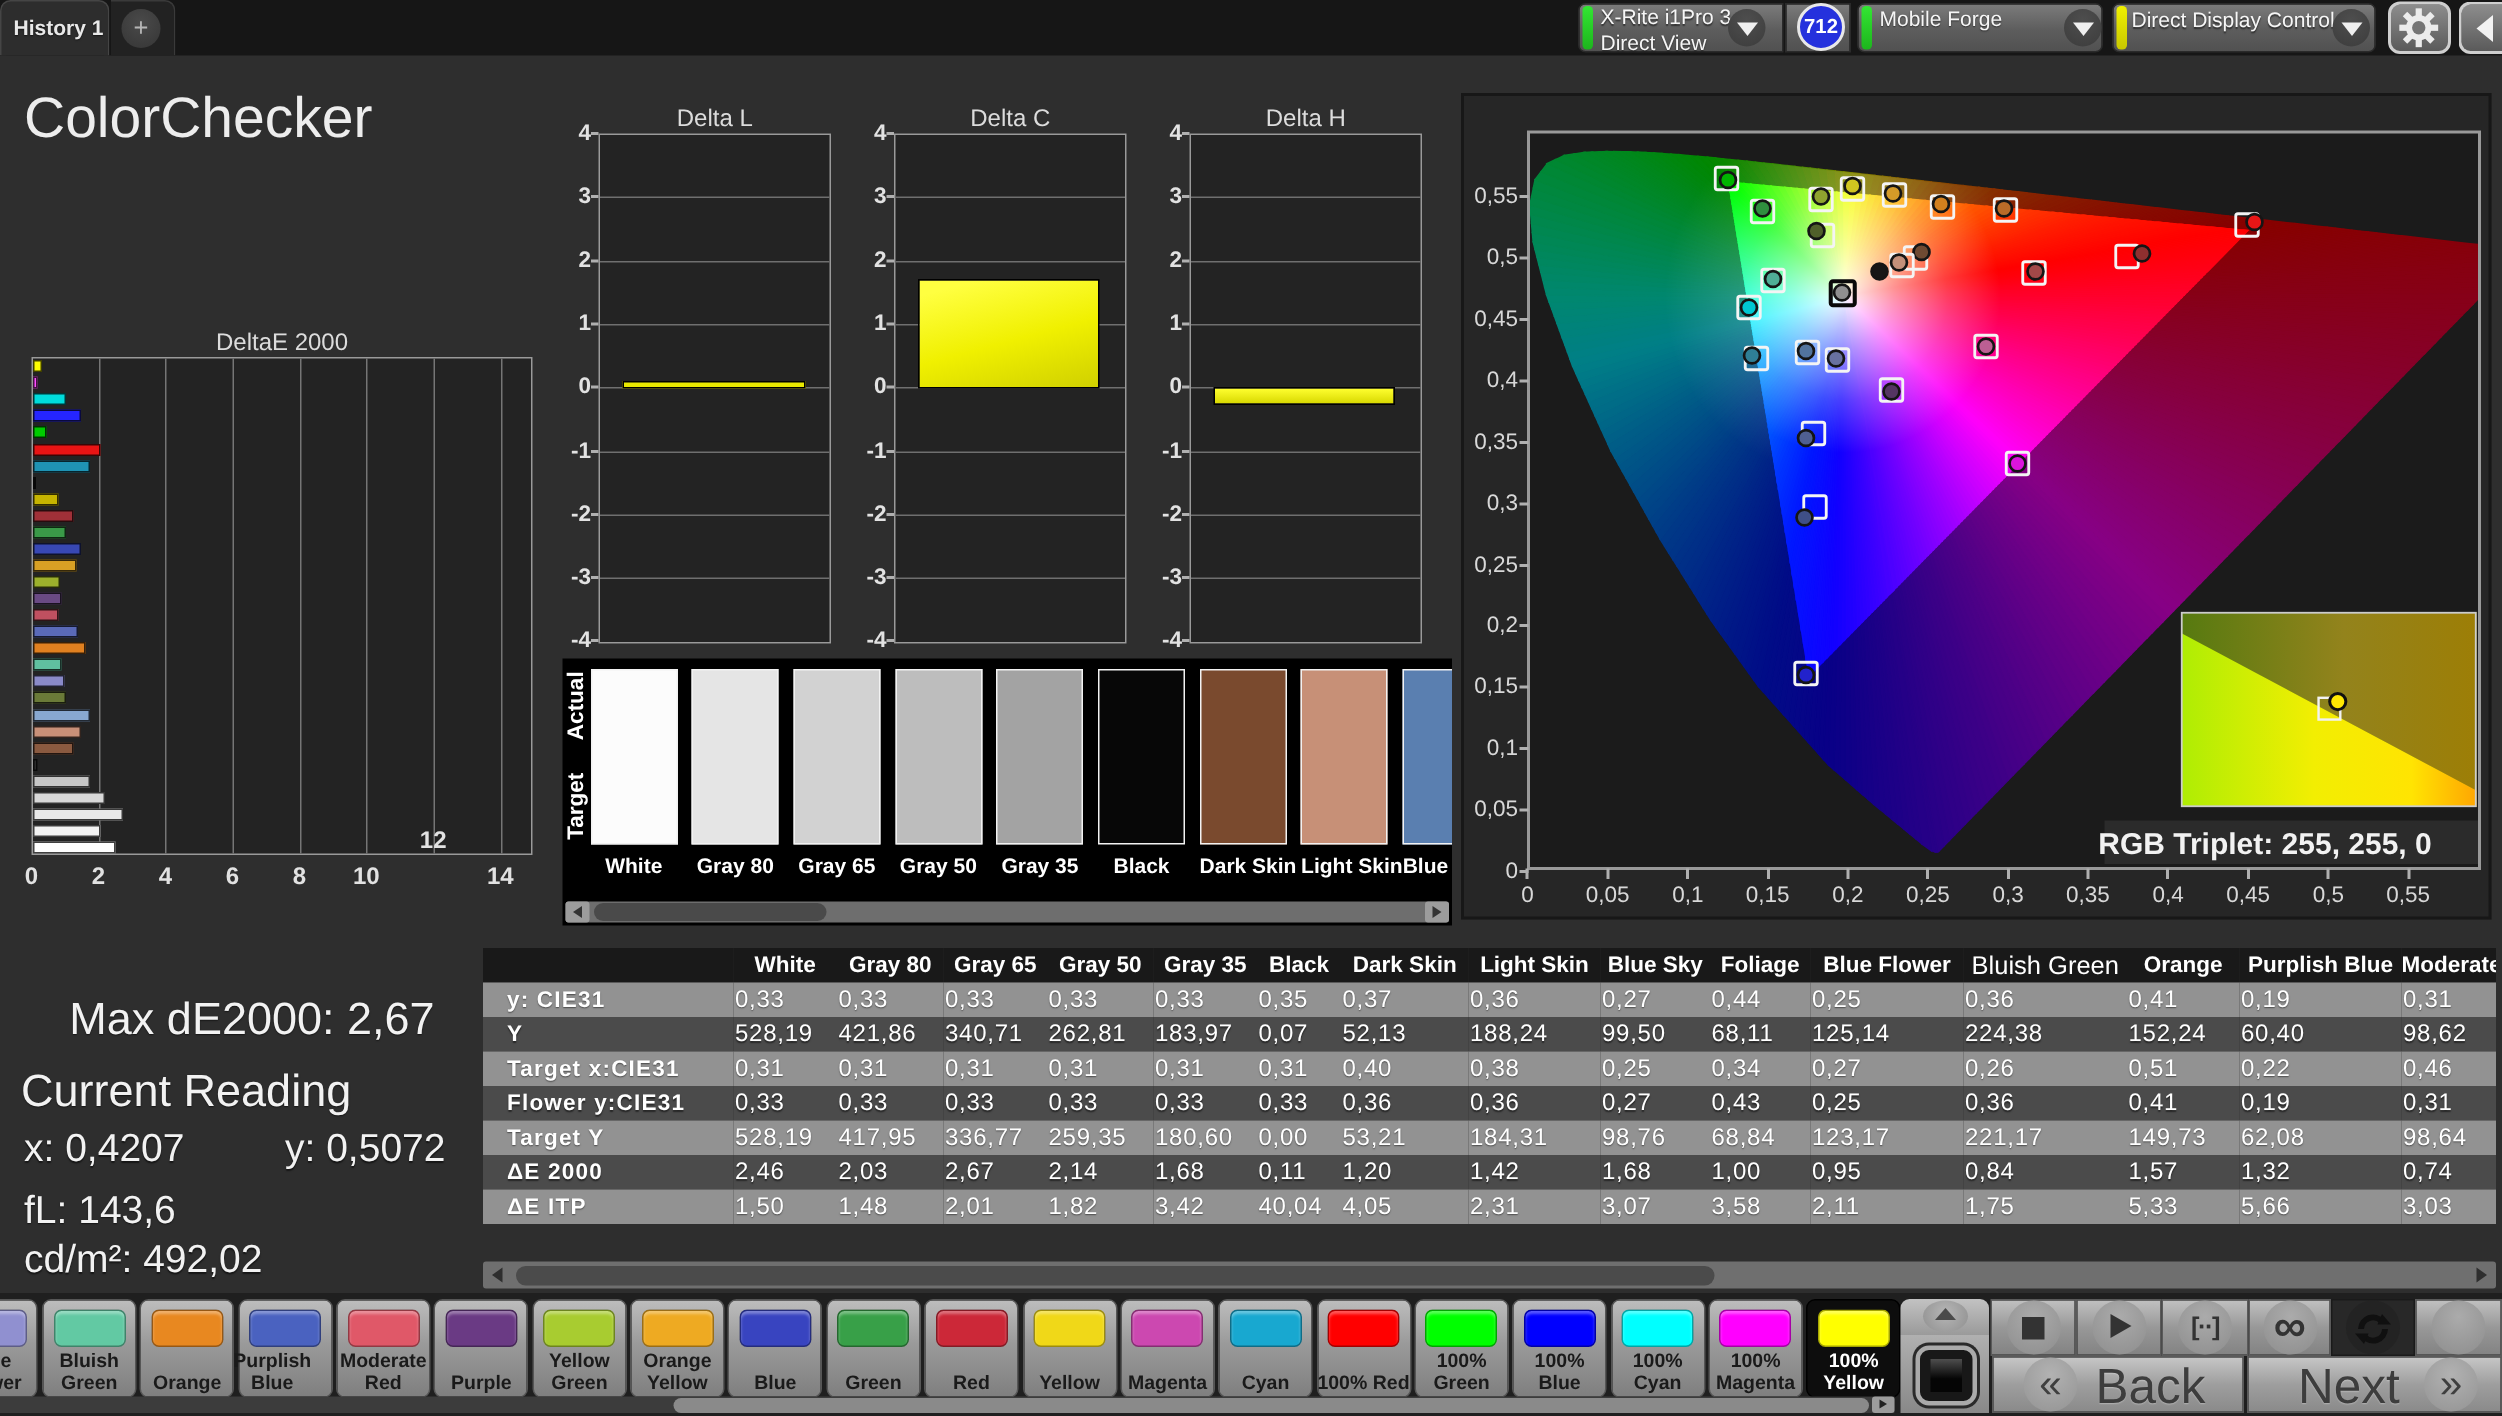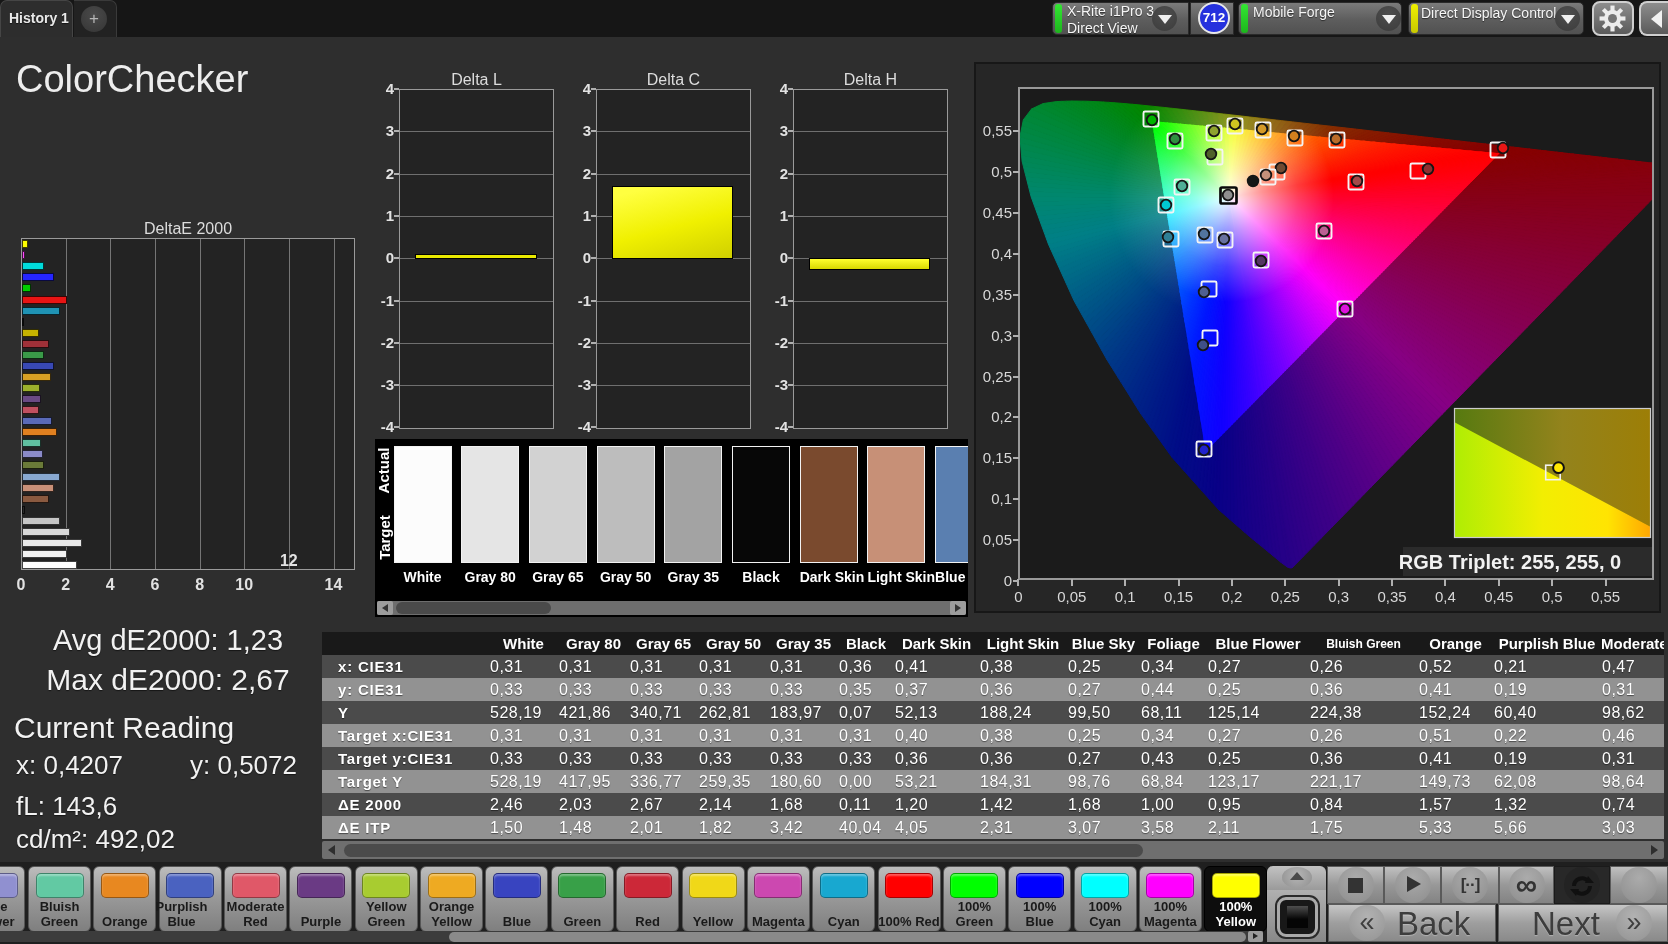--- a/index.html
+++ b/index.html
@@ -225,21 +225,20 @@
 <div style="position:absolute;left:560.1px;top:6.5px;width:58px;height:117px;background:#5a7fb0;border:1.5px solid #f2f2f2"></div>
 <div style="position:absolute;left:560.1px;top:130px;width:58px;text-align:center;font-size:14px;font-weight:bold;color:#fff;white-space:nowrap">Blue Sky</div>
 <div style="position:absolute;left:2px;top:162px;width:589px;height:14px;background:#6e6e6e;border-radius:2px"></div>
 <div style="position:absolute;left:2px;top:162px;width:16px;height:14px;background:#9c9c9c;border-radius:2px"></div>
 <div style="position:absolute;left:6.5px;top:165px;width:0;height:0;border-top:4px solid transparent;border-bottom:4px solid transparent;border-right:6px solid #333"></div>
 <div style="position:absolute;left:575px;top:162px;width:16px;height:14px;background:#9c9c9c;border-radius:2px"></div>
 <div style="position:absolute;left:580px;top:165px;width:0;height:0;border-top:4px solid transparent;border-bottom:4px solid transparent;border-left:6px solid #333"></div>
 <div style="position:absolute;left:21px;top:163px;width:155px;height:12px;background:#4a4a4a;border-radius:6px"></div>
 </div>
 
-<div class="abs tsh" style="left:0px;top:624px;width:336px;text-align:center;font-size:29px;color:#f2f2f2">Avg dE2000: 1,23</div>
 <div class="abs tsh" style="left:0px;top:663px;width:336px;text-align:center;font-size:30px;color:#f2f2f2">Max dE2000: 2,67</div>
 <div class="abs tsh" style="left:14px;top:711px;font-size:30px;color:#f2f2f2">Current Reading</div>
 <div class="abs tsh" style="left:16px;top:750px;font-size:26px;color:#f2f2f2">x: 0,4207</div>
 <div class="abs tsh" style="left:190px;top:750px;font-size:26px;color:#f2f2f2">y: 0,5072</div>
 <div class="abs tsh" style="left:16px;top:791px;font-size:26px;color:#f2f2f2">fL: 143,6</div>
 <div class="abs tsh" style="left:16px;top:824px;font-size:26px;color:#f2f2f2">cd/m²: 492,02</div>
 
 <div class="abs" style="left:974px;top:62px;width:687px;height:551px;background:#262626;border:2px solid #171717"></div>
 <div class="abs" style="left:1018px;top:87px;width:636px;height:493px;border:2px solid #999;background:#1b1b1b"></div>
 <div class="abs" style="left:1020px;top:89px;width:632px;height:489px;overflow:hidden"><svg id="cie" width="632" height="489" viewBox="0 0 632 489">
@@ -1092,42 +1091,24 @@
 <th style="font-size:15px;font-weight:bold;color:#fff;text-align:center;white-space:nowrap;overflow:visible;padding:0">Gray 80</th>
 <th style="font-size:15px;font-weight:bold;color:#fff;text-align:center;white-space:nowrap;overflow:visible;padding:0">Gray 65</th>
 <th style="font-size:15px;font-weight:bold;color:#fff;text-align:center;white-space:nowrap;overflow:visible;padding:0">Gray 50</th>
 <th style="font-size:15px;font-weight:bold;color:#fff;text-align:center;white-space:nowrap;overflow:visible;padding:0">Gray 35</th>
 <th style="font-size:15px;font-weight:bold;color:#fff;text-align:center;white-space:nowrap;overflow:visible;padding:0">Black</th>
 <th style="font-size:15px;font-weight:bold;color:#fff;text-align:center;white-space:nowrap;overflow:visible;padding:0">Dark Skin</th>
 <th style="font-size:15px;font-weight:bold;color:#fff;text-align:center;white-space:nowrap;overflow:visible;padding:0">Light Skin</th>
 <th style="font-size:15px;font-weight:bold;color:#fff;text-align:center;white-space:nowrap;overflow:visible;padding:0">Blue Sky</th>
 <th style="font-size:15px;font-weight:bold;color:#fff;text-align:center;white-space:nowrap;overflow:visible;padding:0">Foliage</th>
 <th style="font-size:15px;font-weight:bold;color:#fff;text-align:center;white-space:nowrap;overflow:visible;padding:0">Blue Flower</th>
-<th style="font-size:12px;font-weight:bold;color:#fff;text-align:center;white-space:nowrap;overflow:visible;padding:0">Bluish Green</th>
+<th style="font-size:17px;font-weight:normal;color:#fff;text-align:center;white-space:nowrap;overflow:visible;padding:0">Bluish Green</th>
 <th style="font-size:15px;font-weight:bold;color:#fff;text-align:center;white-space:nowrap;overflow:visible;padding:0">Orange</th>
 <th style="font-size:15px;font-weight:bold;color:#fff;text-align:center;white-space:nowrap;overflow:visible;padding:0">Purplish Blue</th>
 <th style="font-size:15px;font-weight:bold;color:#fff;text-align:center;white-space:nowrap;overflow:visible;padding:0">Moderate Red</th>
-</tr>
-<tr style="height:23px;background:#4b4b4b">
-<td style="font-size:15px;font-weight:bold;letter-spacing:0.8px;color:#fff;padding-left:16px;white-space:nowrap;text-shadow:0 1px 1px rgba(0,0,0,.5)">x: CIE31</td>
-<td style="font-size:16px;letter-spacing:0.5px;color:#fff;padding-left:1px;white-space:nowrap;text-shadow:0 1px 1px rgba(0,0,0,.5)">0,31</td>
-<td style="font-size:16px;letter-spacing:0.5px;color:#fff;padding-left:1px;white-space:nowrap;text-shadow:0 1px 1px rgba(0,0,0,.5)">0,31</td>
-<td style="font-size:16px;letter-spacing:0.5px;color:#fff;padding-left:1px;white-space:nowrap;text-shadow:0 1px 1px rgba(0,0,0,.5)">0,31</td>
-<td style="font-size:16px;letter-spacing:0.5px;color:#fff;padding-left:1px;white-space:nowrap;text-shadow:0 1px 1px rgba(0,0,0,.5)">0,31</td>
-<td style="font-size:16px;letter-spacing:0.5px;color:#fff;padding-left:1px;white-space:nowrap;text-shadow:0 1px 1px rgba(0,0,0,.5)">0,31</td>
-<td style="font-size:16px;letter-spacing:0.5px;color:#fff;padding-left:1px;white-space:nowrap;text-shadow:0 1px 1px rgba(0,0,0,.5)">0,36</td>
-<td style="font-size:16px;letter-spacing:0.5px;color:#fff;padding-left:1px;white-space:nowrap;text-shadow:0 1px 1px rgba(0,0,0,.5)">0,41</td>
-<td style="font-size:16px;letter-spacing:0.5px;color:#fff;padding-left:1px;white-space:nowrap;text-shadow:0 1px 1px rgba(0,0,0,.5)">0,38</td>
-<td style="font-size:16px;letter-spacing:0.5px;color:#fff;padding-left:1px;white-space:nowrap;text-shadow:0 1px 1px rgba(0,0,0,.5)">0,25</td>
-<td style="font-size:16px;letter-spacing:0.5px;color:#fff;padding-left:1px;white-space:nowrap;text-shadow:0 1px 1px rgba(0,0,0,.5)">0,34</td>
-<td style="font-size:16px;letter-spacing:0.5px;color:#fff;padding-left:1px;white-space:nowrap;text-shadow:0 1px 1px rgba(0,0,0,.5)">0,27</td>
-<td style="font-size:16px;letter-spacing:0.5px;color:#fff;padding-left:1px;white-space:nowrap;text-shadow:0 1px 1px rgba(0,0,0,.5)">0,26</td>
-<td style="font-size:16px;letter-spacing:0.5px;color:#fff;padding-left:1px;white-space:nowrap;text-shadow:0 1px 1px rgba(0,0,0,.5)">0,52</td>
-<td style="font-size:16px;letter-spacing:0.5px;color:#fff;padding-left:1px;white-space:nowrap;text-shadow:0 1px 1px rgba(0,0,0,.5)">0,21</td>
-<td style="font-size:16px;letter-spacing:0.5px;color:#fff;padding-left:1px;white-space:nowrap;text-shadow:0 1px 1px rgba(0,0,0,.5)">0,47</td>
 </tr>
 <tr style="height:23px;background:#929292">
 <td style="font-size:15px;font-weight:bold;letter-spacing:0.8px;color:#fff;padding-left:16px;white-space:nowrap;text-shadow:0 1px 1px rgba(0,0,0,.5)">y: CIE31</td>
 <td style="font-size:16px;letter-spacing:0.5px;color:#fff;padding-left:1px;white-space:nowrap;text-shadow:0 1px 1px rgba(0,0,0,.5)">0,33</td>
 <td style="font-size:16px;letter-spacing:0.5px;color:#fff;padding-left:1px;white-space:nowrap;text-shadow:0 1px 1px rgba(0,0,0,.5)">0,33</td>
 <td style="font-size:16px;letter-spacing:0.5px;color:#fff;padding-left:1px;white-space:nowrap;text-shadow:0 1px 1px rgba(0,0,0,.5)">0,33</td>
 <td style="font-size:16px;letter-spacing:0.5px;color:#fff;padding-left:1px;white-space:nowrap;text-shadow:0 1px 1px rgba(0,0,0,.5)">0,33</td>
 <td style="font-size:16px;letter-spacing:0.5px;color:#fff;padding-left:1px;white-space:nowrap;text-shadow:0 1px 1px rgba(0,0,0,.5)">0,33</td>
 <td style="font-size:16px;letter-spacing:0.5px;color:#fff;padding-left:1px;white-space:nowrap;text-shadow:0 1px 1px rgba(0,0,0,.5)">0,35</td>
 <td style="font-size:16px;letter-spacing:0.5px;color:#fff;padding-left:1px;white-space:nowrap;text-shadow:0 1px 1px rgba(0,0,0,.5)">0,37</td>
@@ -1170,21 +1151,21 @@
 <td style="font-size:16px;letter-spacing:0.5px;color:#fff;padding-left:1px;white-space:nowrap;text-shadow:0 1px 1px rgba(0,0,0,.5)">0,38</td>
 <td style="font-size:16px;letter-spacing:0.5px;color:#fff;padding-left:1px;white-space:nowrap;text-shadow:0 1px 1px rgba(0,0,0,.5)">0,25</td>
 <td style="font-size:16px;letter-spacing:0.5px;color:#fff;padding-left:1px;white-space:nowrap;text-shadow:0 1px 1px rgba(0,0,0,.5)">0,34</td>
 <td style="font-size:16px;letter-spacing:0.5px;color:#fff;padding-left:1px;white-space:nowrap;text-shadow:0 1px 1px rgba(0,0,0,.5)">0,27</td>
 <td style="font-size:16px;letter-spacing:0.5px;color:#fff;padding-left:1px;white-space:nowrap;text-shadow:0 1px 1px rgba(0,0,0,.5)">0,26</td>
 <td style="font-size:16px;letter-spacing:0.5px;color:#fff;padding-left:1px;white-space:nowrap;text-shadow:0 1px 1px rgba(0,0,0,.5)">0,51</td>
 <td style="font-size:16px;letter-spacing:0.5px;color:#fff;padding-left:1px;white-space:nowrap;text-shadow:0 1px 1px rgba(0,0,0,.5)">0,22</td>
 <td style="font-size:16px;letter-spacing:0.5px;color:#fff;padding-left:1px;white-space:nowrap;text-shadow:0 1px 1px rgba(0,0,0,.5)">0,46</td>
 </tr>
 <tr style="height:23px;background:#4b4b4b">
-<td style="font-size:15px;font-weight:bold;letter-spacing:0.8px;color:#fff;padding-left:16px;white-space:nowrap;text-shadow:0 1px 1px rgba(0,0,0,.5)">Target y:CIE31</td>
+<td style="font-size:15px;font-weight:bold;letter-spacing:0.8px;color:#fff;padding-left:16px;white-space:nowrap;text-shadow:0 1px 1px rgba(0,0,0,.5)">Flower y:CIE31</td>
 <td style="font-size:16px;letter-spacing:0.5px;color:#fff;padding-left:1px;white-space:nowrap;text-shadow:0 1px 1px rgba(0,0,0,.5)">0,33</td>
 <td style="font-size:16px;letter-spacing:0.5px;color:#fff;padding-left:1px;white-space:nowrap;text-shadow:0 1px 1px rgba(0,0,0,.5)">0,33</td>
 <td style="font-size:16px;letter-spacing:0.5px;color:#fff;padding-left:1px;white-space:nowrap;text-shadow:0 1px 1px rgba(0,0,0,.5)">0,33</td>
 <td style="font-size:16px;letter-spacing:0.5px;color:#fff;padding-left:1px;white-space:nowrap;text-shadow:0 1px 1px rgba(0,0,0,.5)">0,33</td>
 <td style="font-size:16px;letter-spacing:0.5px;color:#fff;padding-left:1px;white-space:nowrap;text-shadow:0 1px 1px rgba(0,0,0,.5)">0,33</td>
 <td style="font-size:16px;letter-spacing:0.5px;color:#fff;padding-left:1px;white-space:nowrap;text-shadow:0 1px 1px rgba(0,0,0,.5)">0,33</td>
 <td style="font-size:16px;letter-spacing:0.5px;color:#fff;padding-left:1px;white-space:nowrap;text-shadow:0 1px 1px rgba(0,0,0,.5)">0,36</td>
 <td style="font-size:16px;letter-spacing:0.5px;color:#fff;padding-left:1px;white-space:nowrap;text-shadow:0 1px 1px rgba(0,0,0,.5)">0,36</td>
 <td style="font-size:16px;letter-spacing:0.5px;color:#fff;padding-left:1px;white-space:nowrap;text-shadow:0 1px 1px rgba(0,0,0,.5)">0,27</td>
 <td style="font-size:16px;letter-spacing:0.5px;color:#fff;padding-left:1px;white-space:nowrap;text-shadow:0 1px 1px rgba(0,0,0,.5)">0,43</td>

